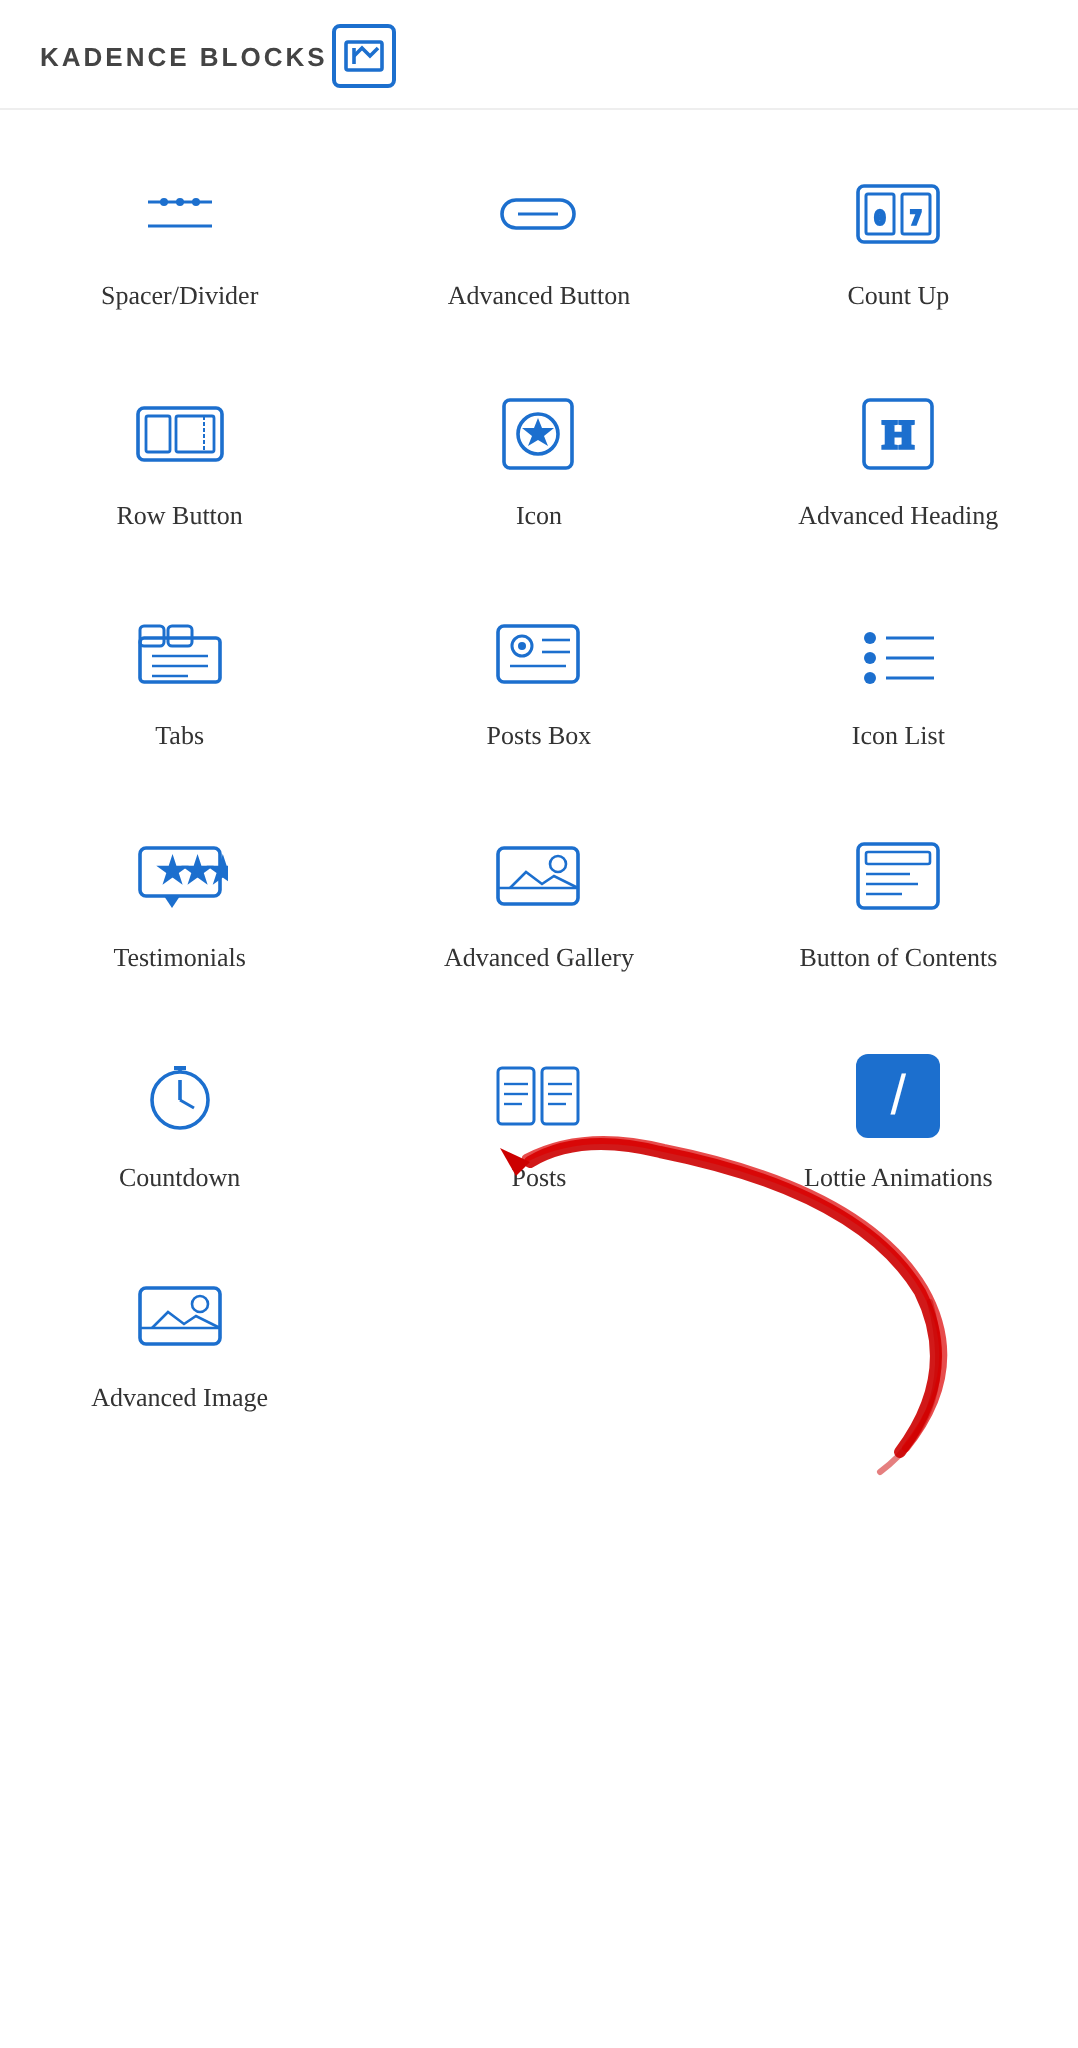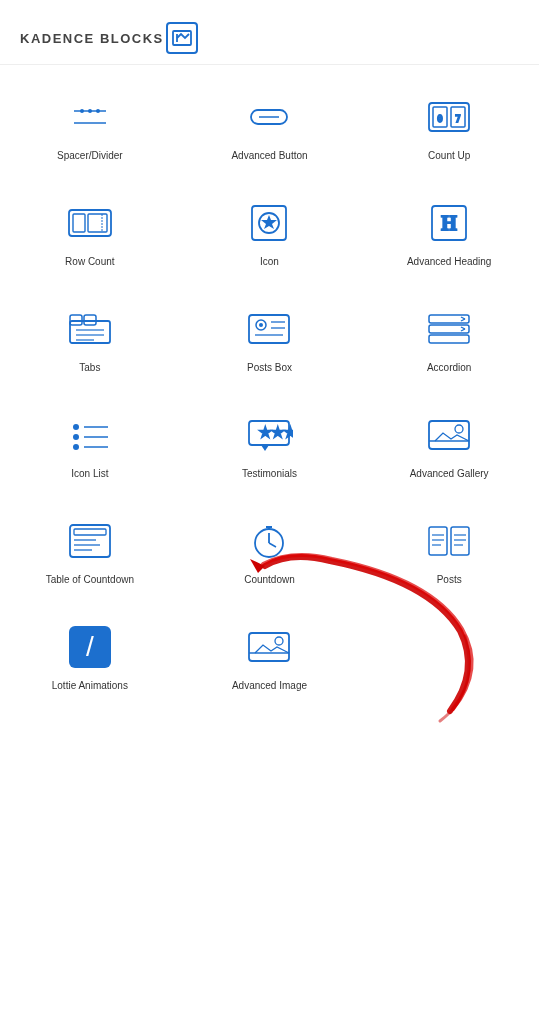--- a/index.html
+++ b/index.html
@@ -7,21 +7,21 @@
       width: 539px;
       min-height: 1024px;
       background: #ffffff;
       font-family: -apple-system, BlinkMacSystemFont, 'Segoe UI', sans-serif;
       color: #333;
     }
 
     .header {
       display: flex;
       align-items: center;
-      padding: 22px 20px 10px 20px;
+      padding: 12px 20px 10px 20px;
       gap: 2px;
       border-bottom: 1px solid #eee;
     }
 
     .header-title {
       font-size: 13px;
       font-weight: 700;
       letter-spacing: 1.5px;
       color: #444;
       text-transform: uppercase;
@@ -55,25 +55,26 @@
 
     .item-icon {
       width: 48px;
       height: 40px;
       display: flex;
       align-items: center;
       justify-content: center;
     }
 
     .item-label {
-      font-size: 10px;
+      font-size: 13px;
       color: #333;
       text-align: center;
       line-height: 1.4;
       font-weight: 400;
+      font-family: Liberation Serif, serif;
     }
 
     .grid-container {
       position: relative;
     }
 
     svg.block-icon {
       fill: none;
       stroke: #1c6fce;
       stroke-width: 1.8;
@@ -151,21 +152,21 @@
 
     <div class="grid-item">
       <div class="item-icon">
         <svg width="48" height="34" class="block-icon" viewBox="0 0 48 34">
           <rect x="3" y="4" width="42" height="26" rx="3" stroke="#1c6fce" stroke-width="1.8"></rect>
           <rect x="7" y="8" width="12" height="18" rx="1" stroke="#1c6fce" stroke-width="1.4"></rect>
           <rect x="22" y="8" width="19" height="18" rx="1" stroke="#1c6fce" stroke-width="1.4"></rect>
           <line x1="36" y1="8" x2="36" y2="26" stroke="#1c6fce" stroke-width="1" stroke-dasharray="2,1"></line>
         </svg>
       </div>
-      <span class="item-label">Row Count</span>
+      <span class="item-label">Row Button</span>
     </div>
 
     <div class="grid-item">
       <div class="item-icon">
         <svg width="40" height="40" class="block-icon" viewBox="0 0 40 40">
           <rect x="3" y="3" width="34" height="34" rx="3" stroke="#1c6fce" stroke-width="1.8"></rect>
           <circle cx="20" cy="20" r="10" stroke="#1c6fce" stroke-width="1.8"></circle>
           <polygon points="20,12 22,17 28,17 23,21 25,26 20,23 15,26 17,21 12,17 18,17" fill="#1c6fce" stroke="none"></polygon>
         </svg>
       </div>
@@ -203,36 +204,20 @@
           <circle cx="16" cy="14" r="5" stroke="#1c6fce" stroke-width="1.5" fill="none"></circle>
           <circle cx="16" cy="14" r="2" fill="#1c6fce" stroke="none"></circle>
           <line x1="26" y1="11" x2="40" y2="11" stroke="#1c6fce" stroke-width="1.3"></line>
           <line x1="26" y1="17" x2="40" y2="17" stroke="#1c6fce" stroke-width="1.3"></line>
           <line x1="10" y1="24" x2="38" y2="24" stroke="#1c6fce" stroke-width="1.3"></line>
         </svg>
       </div>
       <span class="item-label">Posts Box</span>
     </div>
 
-    <div class="grid-item">
-      <div class="item-icon">
-        <svg width="48" height="36" class="block-icon" viewBox="0 0 48 36">
-          <rect x="4" y="4" width="40" height="8" rx="2" stroke="#1c6fce" stroke-width="1.5" fill="none"></rect>
-          <rect x="4" y="14" width="40" height="8" rx="2" stroke="#1c6fce" stroke-width="1.5" fill="none"></rect>
-          <rect x="4" y="24" width="40" height="8" rx="2" stroke="#1c6fce" stroke-width="1.5" fill="none"></rect>
-          <line x1="10" y1="8" x2="36" y2="8" stroke="#1c6fce" stroke-width="0"></line>
-          <line x1="36" y1="6" x2="40" y2="8" stroke="#1c6fce" stroke-width="1.3"></line>
-          <line x1="36" y1="10" x2="40" y2="8" stroke="#1c6fce" stroke-width="1.3"></line>
-          <line x1="10" y1="18" x2="36" y2="18" stroke="#1c6fce" stroke-width="0"></line>
-          <line x1="36" y1="16" x2="40" y2="18" stroke="#1c6fce" stroke-width="1.3"></line>
-          <line x1="36" y1="20" x2="40" y2="18" stroke="#1c6fce" stroke-width="1.3"></line>
-        </svg>
-      </div>
-      <span class="item-label">Accordion</span>
-    </div>
 
     <div class="grid-item">
       <div class="item-icon">
         <svg width="48" height="36" class="block-icon" viewBox="0 0 48 36">
           <circle cx="10" cy="10" r="3" fill="#1c6fce" stroke="none"></circle>
           <line x1="18" y1="10" x2="42" y2="10" stroke="#1c6fce" stroke-width="1.5"></line>
           <circle cx="10" cy="20" r="3" fill="#1c6fce" stroke="none"></circle>
           <line x1="18" y1="20" x2="42" y2="20" stroke="#1c6fce" stroke-width="1.5"></line>
           <circle cx="10" cy="30" r="3" fill="#1c6fce" stroke="none"></circle>
           <line x1="18" y1="30" x2="42" y2="30" stroke="#1c6fce" stroke-width="1.5"></line>
@@ -268,21 +253,21 @@
     <div class="grid-item">
       <div class="item-icon">
         <svg width="48" height="36" class="block-icon" viewBox="0 0 48 36">
           <rect x="4" y="2" width="40" height="32" rx="3" stroke="#1c6fce" stroke-width="1.8" fill="none"></rect>
           <rect x="8" y="6" width="32" height="6" rx="1" stroke="#1c6fce" stroke-width="1.3" fill="none"></rect>
           <line x1="8" y1="17" x2="30" y2="17" stroke="#1c6fce" stroke-width="1.3"></line>
           <line x1="8" y1="22" x2="34" y2="22" stroke="#1c6fce" stroke-width="1.3"></line>
           <line x1="8" y1="27" x2="26" y2="27" stroke="#1c6fce" stroke-width="1.3"></line>
         </svg>
       </div>
-      <span class="item-label">Table of Countdown</span>
+      <span class="item-label">Button of Contents</span>
     </div>
 
     <div class="grid-item">
       <div class="item-icon">
         <svg width="40" height="40" class="block-icon" viewBox="0 0 40 40">
           <circle cx="20" cy="22" r="14" stroke="#1c6fce" stroke-width="1.8" fill="none"></circle>
           <line x1="20" y1="22" x2="20" y2="12" stroke="#1c6fce" stroke-width="1.8"></line>
           <line x1="20" y1="22" x2="27" y2="26" stroke="#1c6fce" stroke-width="1.5"></line>
           <line x1="17" y1="6" x2="23" y2="6" stroke="#1c6fce" stroke-width="2"></line>
           <line x1="20" y1="6" x2="20" y2="8" stroke="#1c6fce" stroke-width="1.8"></line>

